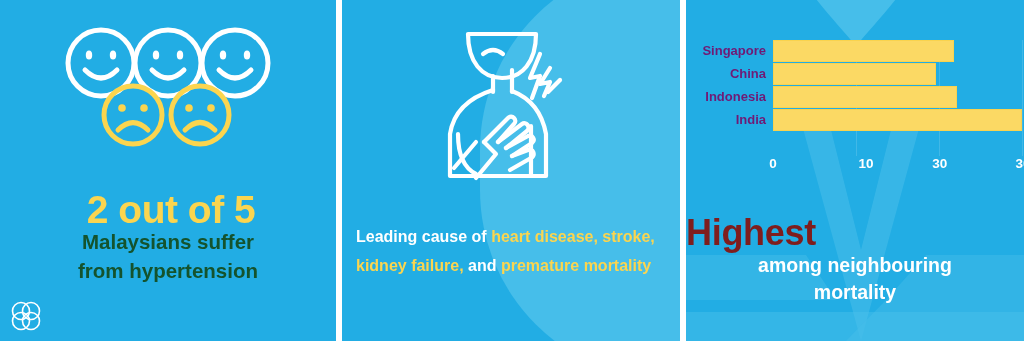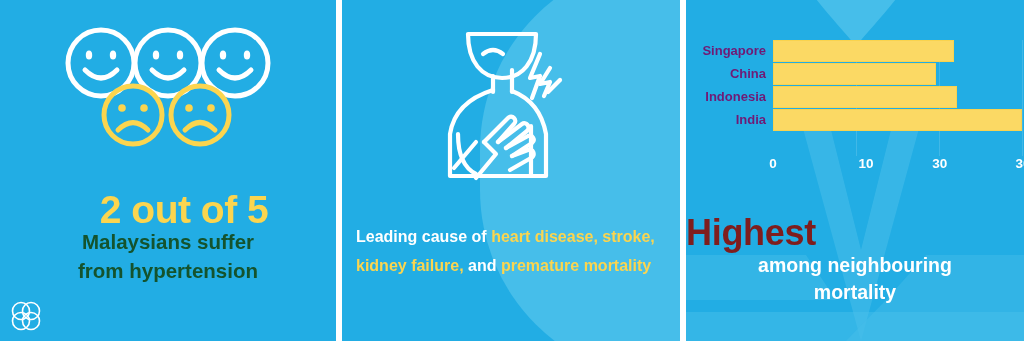--- a/index.html
+++ b/index.html
@@ -67,21 +67,21 @@
 
   .headline-yellow {
     position: absolute;
     color: #FBD54F;
     font-weight: bold;
     letter-spacing: -0.5px;
     white-space: nowrap;
   }
 
   #left-headline {
-    left: 16px;
+    left: 3px;
     top: 188px;
     width: 336px;
     text-align: center;
     font-size: 39px;
     line-height: 44px;
   }
 
   #left-sub {
     position: absolute;
     left: 0;

